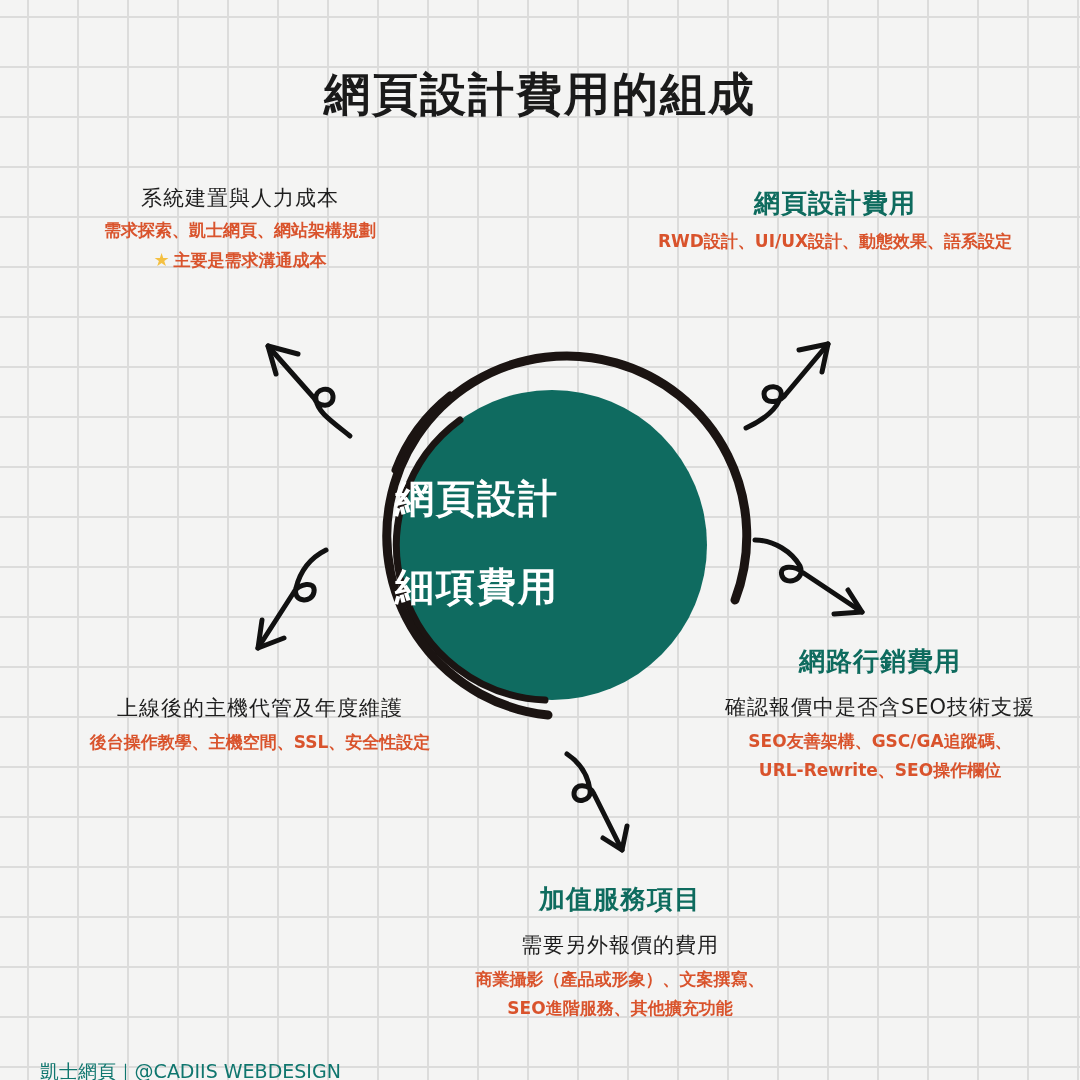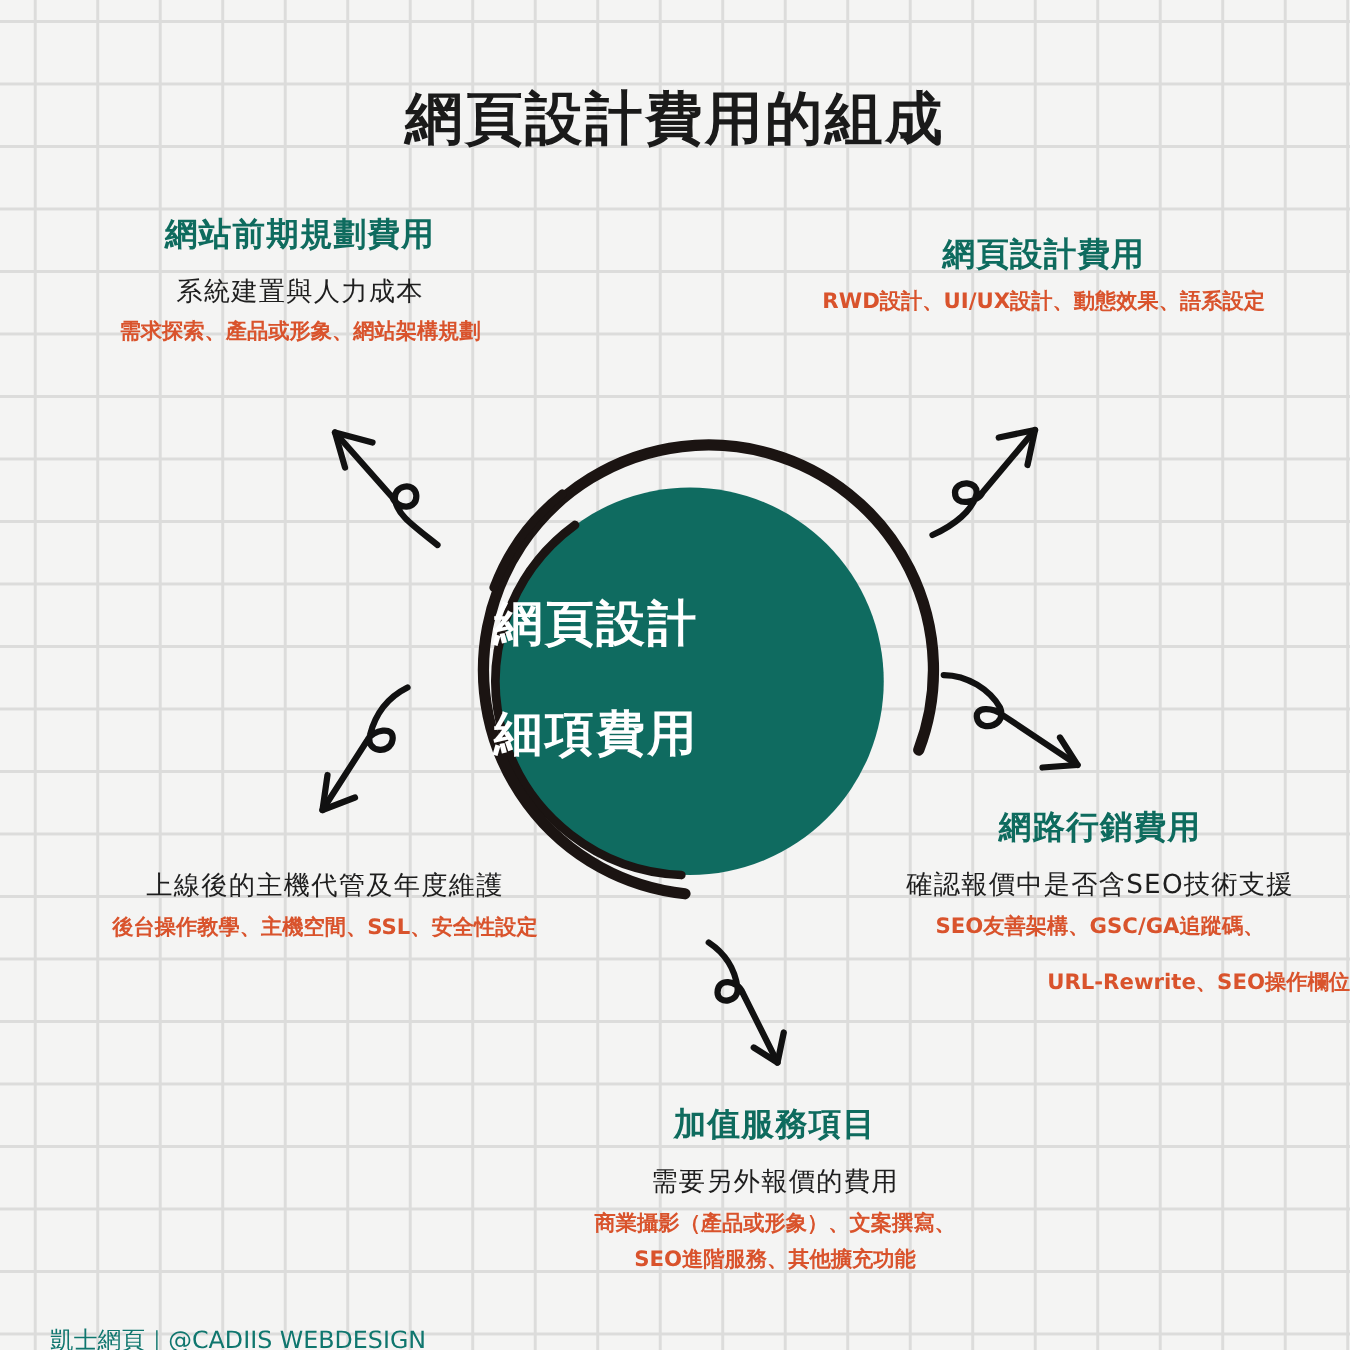--- a/index.html
+++ b/index.html
@@ -67,35 +67,37 @@
     <path d="M 603 838 L 622 850 L 627 826"></path>
   </g>
 </svg>
 
 <div class="abs title">網頁設計費用的組成</div>
 
 <div class="abs center-text" style="top:472px;">網頁設計</div>
 <div class="abs center-text" style="top:560px;">細項費用</div>
 
 <div class="abs block" style="left:40px; width:400px; top:170px;">
-  <div class="heading">網站前期規劃費用</div>
   <div class="sub">系統建置與人力成本</div>
-  <div class="detail" style="margin-top:4px;">需求探索、產品或形象、網站架構規劃</div>
+  <div class="detail" style="margin-top:4px;">需求探索、凱士網頁、網站架構規劃</div>
+  <div class="detail" style="margin-top:0;">
+    <span class="star">★</span><span>主要是需求溝通成本</span>
+  </div>
 </div>
 
 <div class="abs block" style="left:590px; width:490px; top:186px;">
   <div class="heading">網頁設計費用</div>
   <div class="detail">RWD設計、UI/UX設計、動態效果、語系設定</div>
 </div>
 
 <div class="abs block" style="left:680px; width:400px; top:644px;">
   <div class="heading">網路行銷費用</div>
   <div class="sub">確認報價中是否含SEO技術支援</div>
   <div class="detail">SEO友善架構、GSC/GA追蹤碼、</div>
-  <div class="detail" style="margin-top:16px;text-align:right;">URL-Rewrite、SEO操作欄位</div>
+  <div class="detail" style="margin-top:0;">URL-Rewrite、SEO操作欄位</div>
 </div>
 
 <div class="abs block" style="left:30px; width:460px; top:680px;">
   <div class="sub">上線後的主機代管及年度維護</div>
   <div class="detail">後台操作教學、主機空間、SSL、安全性設定</div>
 </div>
 
 <div class="abs block" style="left:410px; width:420px; top:882px;">
   <div class="heading">加值服務項目</div>
   <div class="sub">需要另外報價的費用</div>

